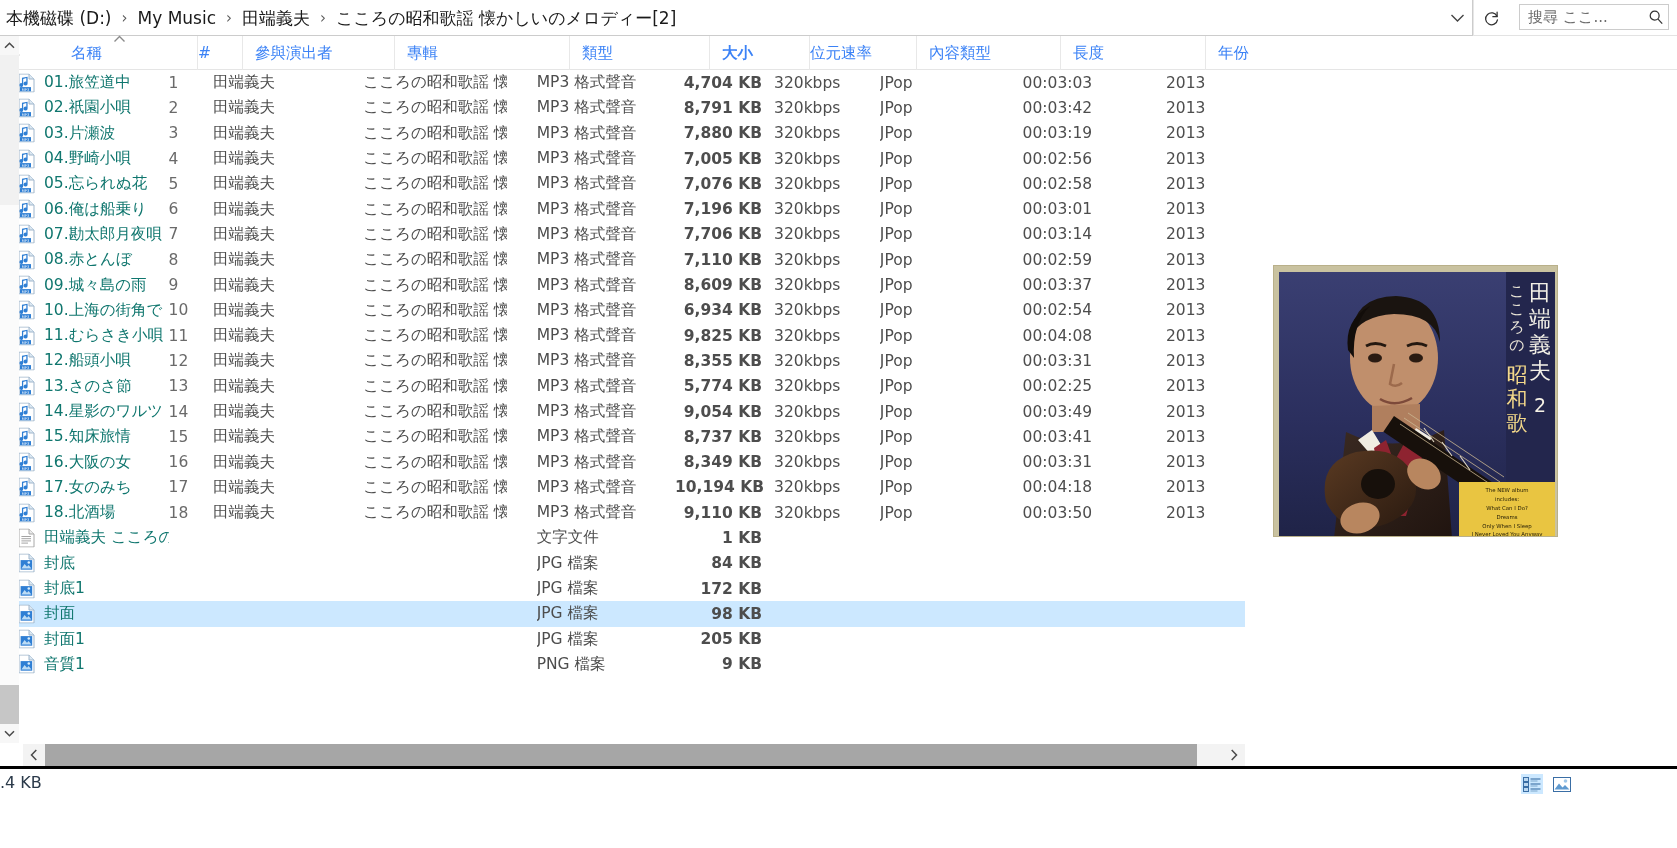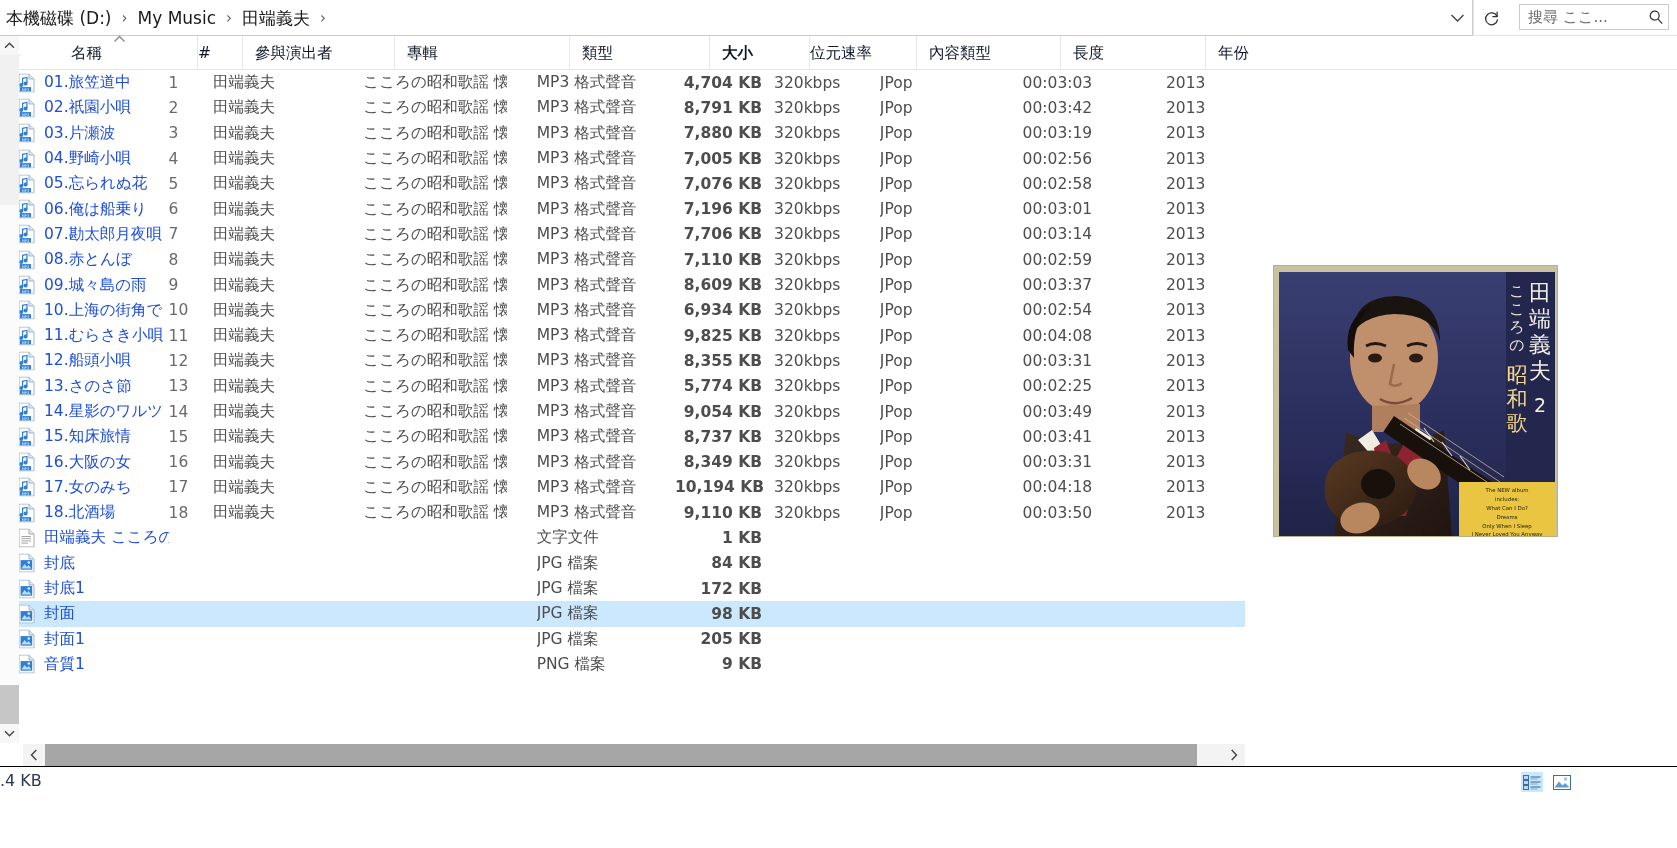--- a/index.html
+++ b/index.html
@@ -76,21 +76,21 @@
     border-bottom: 1px solid #e5e5e5;
     display: flex; align-items: stretch;
   }
   .hdr-corner {
     width: 27px; display:flex; align-items:center; justify-content:center;
     color:#555; font-size: 13px;
   }
   .hdr {
     position: relative;
     display: flex; align-items: center;
-    font-size: 15.5px; color: #0f172a;
+    font-size: 15.5px; color: #3b82f6;
     padding-left: 12px;
     border-left: 1px solid #e8e8e8;
     height: 34px;
     white-space: nowrap;
   }
   .hdr.first { border-left: none; }
   .hdr .sortmark {
     position: absolute; left: 86px; top: -4px;
     color: #7a7a7a; font-size: 12px;
   }
@@ -102,21 +102,21 @@
     background: #ffffff;
     overflow: hidden;
   }
   .row {
     height: 25.3px;
     display: flex; align-items: center;
     white-space: nowrap;
   }
   .row.selected { background: #cce8ff; }
   .cell { font-size: 15.5px; color: #4d4d4d; overflow: hidden; white-space: nowrap; }
-  .cell.name { color: #1d4ed8; display: flex; align-items: flex-start; }
+  .cell.name { color: #0f766e; display: flex; align-items: flex-start; }
   .cell.num { color: #6a6a6a; }
   .cell.right { text-align: right; }
 
   
   .c-name  { width: 170px; padding-left: 44px; position: relative; }
   .c-track { width: 45px;  padding-left: 0px; }
   .c-art   { width: 152px; }
   .c-alb   { width: 145px; }
   .c-type  { width: 140px; margin-left: 30px; }
   .c-size  { width: 100px; padding-right: 12px; font-weight: bold; }
@@ -160,21 +160,21 @@
     background: #2b2f55;
     border: 1px solid #b9b08a;
     overflow: hidden;
   }
 
   
   .statusbar {
     position: absolute; left: 0; top: 766px;
     width: 1677px; height: 82px;
     background: #ffffff;
-    border-top: 1px solid #000000;
+    border-top: 3px solid #000000;
   }
   .status-text {
     position: absolute; left: 0px; top: 4px;
     font-size: 16px; color: #2b3a4a;
     padding-left: 0px;
   }
   .viewbtns {
     position: absolute; right: 104px; top: 5px;
     display: flex; gap: 8px; align-items: center;
   }
@@ -188,20 +188,21 @@
 
   <div class="addressbar">
     <div class="addr-field">
       <div class="crumbs">
         <span class="crumb">本機磁碟 (D:)</span>
         <span class="crumb-sep">›</span>
         <span class="crumb">My Music</span>
         <span class="crumb-sep">›</span>
         <span class="crumb">田端義夫</span>
         <span class="crumb-sep">›</span>
+        <span class="crumb">こころの昭和歌謡 懐かしいのメロディー[2]</span>
       </div>
       <div style="flex:1"></div>
       <div class="addr-chevron">
         <svg width="15" height="10" viewBox="0 0 15 10">
             <path d="M1.5 2 L7.5 8 L13.5 2" stroke="#444" stroke-width="1.4" fill="none"></path>
           </svg>
       </div>
     </div>
     <div class="addr-refresh">
       <svg width="17" height="17" viewBox="0 0 20 20">

